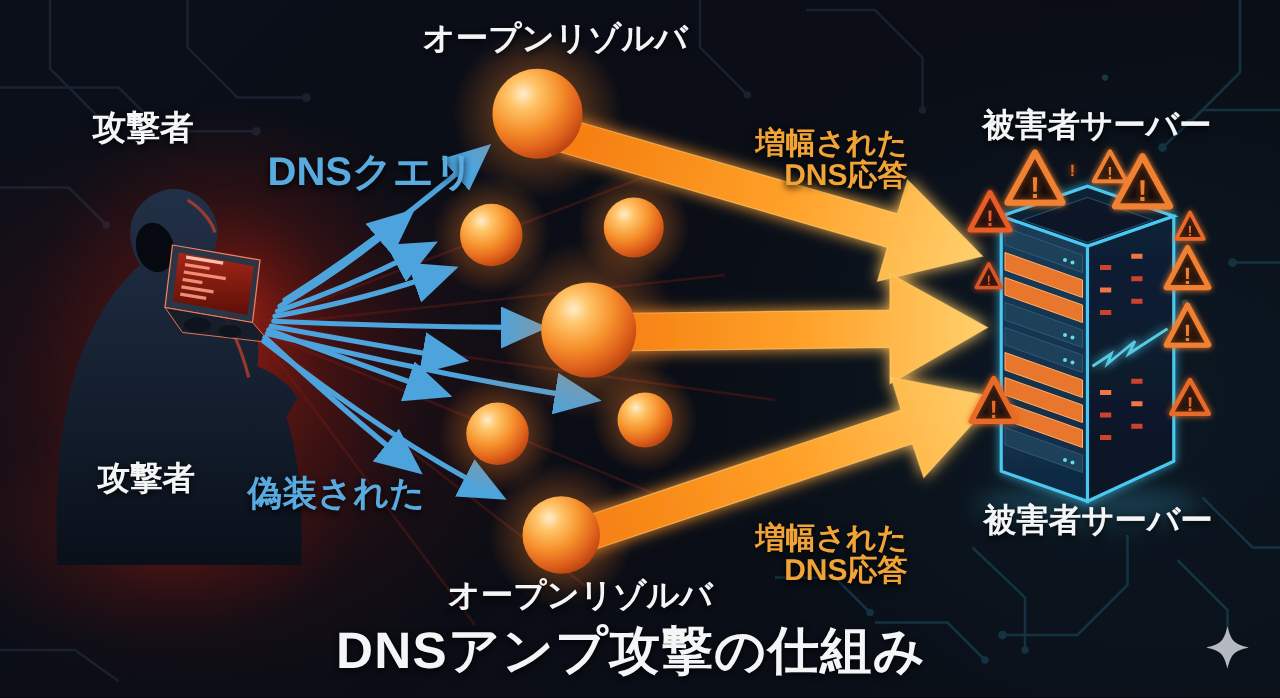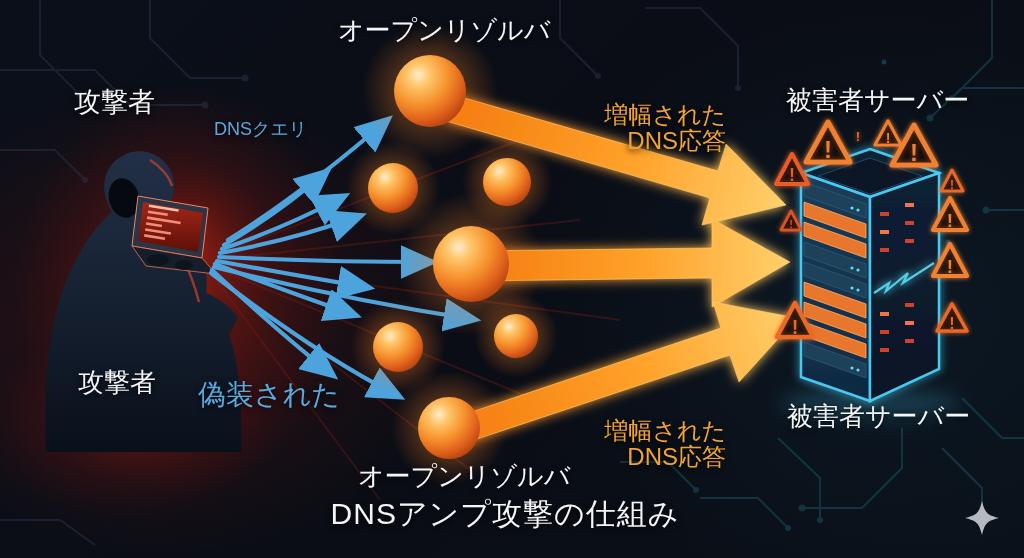--- a/index.html
+++ b/index.html
@@ -5,27 +5,27 @@
   html,body{margin:0;padding:0;background:#05070c;}
   .stage{
     position:relative;width:1024px;height:558px;overflow:hidden;
     font-family:"Liberation Sans","DejaVu Sans",sans-serif;
     background:
       radial-gradient(420px 340px at 16% 58%, rgba(140,22,12,.30), rgba(0,0,0,0) 70%),
       radial-gradient(500px 420px at 86% 55%, rgba(18,60,82,.22), rgba(0,0,0,0) 72%),
       linear-gradient(135deg,#0b0f19 0%,#0a0d15 55%,#0a1018 100%);
   }
   .scene{position:absolute;left:0;top:0;}
-  .lbl{position:absolute;font-weight:normal;white-space:nowrap;line-height:1.08;
+  .lbl{position:absolute;font-weight:bold;white-space:nowrap;line-height:1.08;
        text-shadow:0 2px 6px rgba(0,0,0,.85);}
   .white{color:#f3f5f7;}
   .blue{color:#58aadf;text-shadow:0 2px 6px rgba(0,0,0,.9);}
   .orange{color:#f2a335;text-shadow:0 2px 6px rgba(0,0,0,.9);}
   .center{text-align:right;margin-top:20px;}
-  .title{font-size:30px;letter-spacing:1px;}
+  .title{font-size:41px;letter-spacing:1px;}
 </style>
 </head>
 <body>
 
 <div class="stage">
 
 <svg class="scene" width="1024" height="558" viewBox="0 0 1024 558">
   <defs>
     <radialGradient id="sphereGrad" cx="34%" cy="28%" r="75%">
       <stop offset="0%" stop-color="#ffeccb"></stop>
@@ -334,21 +334,21 @@
     </g>
   </g>
 
   <path fill="#b5b9c0" d="M982,501 C985,513 987,515 999,518 C987,521 985,523 982,535 C979,523 977,521 965,518 C977,515 979,513 982,501 Z"></path>
 </svg>
 
 <div class="lbl white" style="left:74px;top:88px;font-size:27px;">攻撃者</div>
 
 <div class="lbl white" style="left:338px;top:16px;font-size:26px;">オープンリゾルバ</div>
 
-<div class="lbl blue" style="left:214px;top:120px;font-size:18px;">DNSクエリ</div>
+<div class="lbl blue" style="left:214px;top:120px;font-size:32px;">DNSクエリ</div>
 
 <div class="lbl orange center" style="left:584px;top:82px;width:142px;font-size:24px;">
   <span>増幅された</span><br>
   <span>DNS応答</span>
 </div>
 
 <div class="lbl white" style="left:786px;top:86px;font-size:26px;">被害者サーバー</div>
 
 <div class="lbl blue" style="left:198px;top:380px;font-size:28px;">
   <span>偽装された</span><br>

